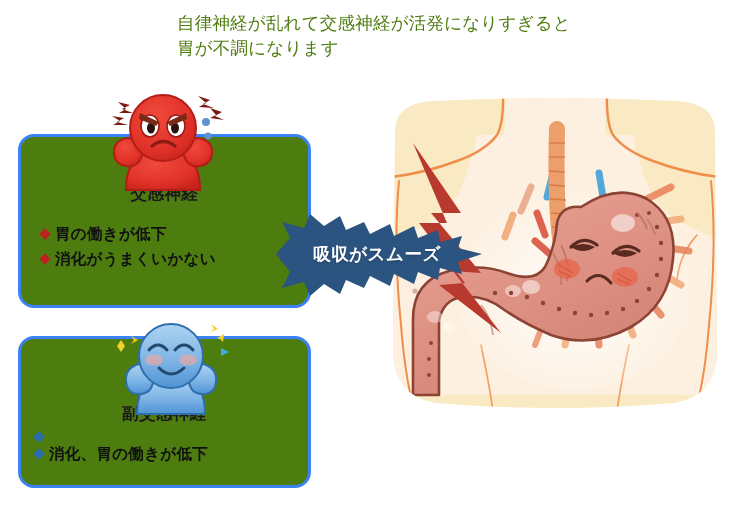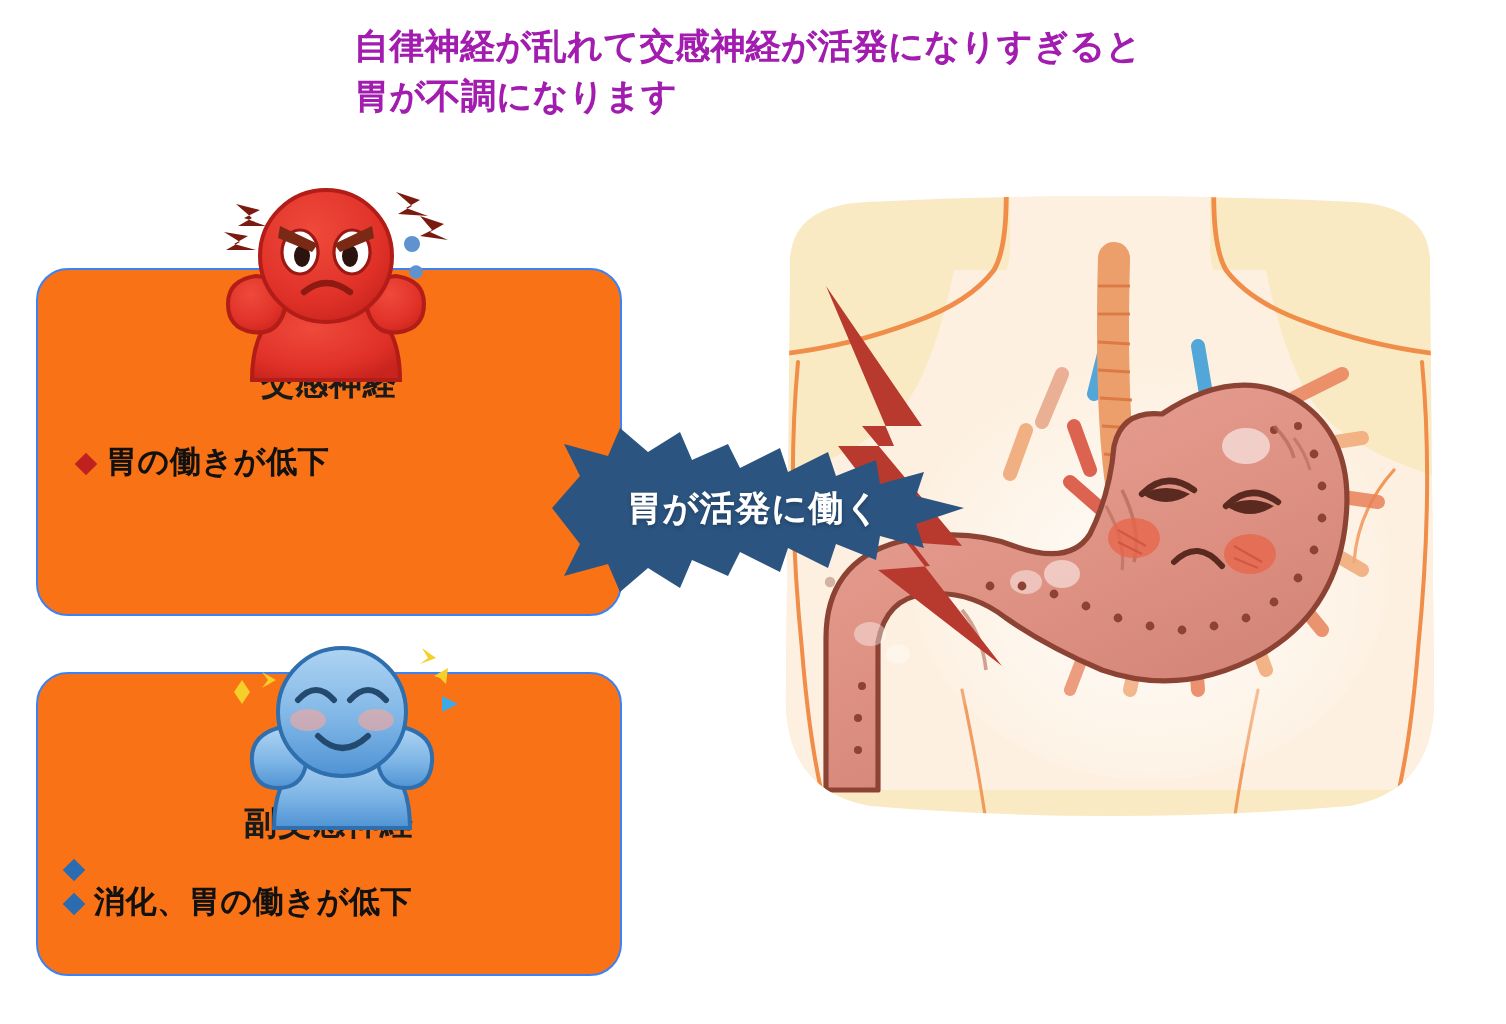--- a/index.html
+++ b/index.html
@@ -18,33 +18,33 @@
     overflow: hidden;
   }
 
   
   .title {
     position: absolute;
     left: 177px;
     top: 11px;
     width: 520px;
     font-size: 17.5px;
-    font-weight: bold;
+    font-weight: normal;
     line-height: 25px;
-    color: #a21caf;
+    color: #4d7c0f;
     letter-spacing: 0.2px;
     white-space: pre-line;
   }
 
   
   .card {
     position: absolute;
     box-sizing: border-box;
-    background: #f97316;
-    border: 1px solid #3b82f6;
+    background: #4d7c0f;
+    border: 3px solid #3b82f6;
     border-radius: 16px;
   }
   #card-sympathetic { left: 18px; top: 134px; width: 293px; height: 174px; }
   #card-parasympathetic { left: 18px; top: 336px; width: 293px; height: 152px; }
 
   .card-title {
     position: absolute;
     left: 0;
     width: 100%;
     text-align: center;
@@ -300,20 +300,24 @@
     </svg>
   </div>
 
   <div class="card" id="card-sympathetic">
     <div class="card-title" id="sympathetic-title">交感神経</div>
     <ul class="bullets" id="sympathetic-bullets">
       <li>
         <span class="diamond red"></span>
         <span>胃の働きが低下</span>
       </li>
+      <li>
+        <span class="diamond red"></span>
+        <span>消化がうまくいかない</span>
+      </li>
     </ul>
   </div>
 
   <div class="mascot" id="mascot-sympathetic">
     <svg width="130" height="112" viewBox="0 0 130 112" xmlns="http://www.w3.org/2000/svg">
       <defs>
         <radialGradient id="redGrad" cx="40%" cy="32%" r="75%">
           <stop offset="0%" stop-color="#ef4a3c"></stop>
           <stop offset="70%" stop-color="#e03128"></stop>
           <stop offset="100%" stop-color="#c8241d"></stop>
@@ -399,16 +403,16 @@
     </svg>
   </div>
 
   <div id="burst">
     <svg width="218" height="92" viewBox="0 0 218 92" xmlns="http://www.w3.org/2000/svg">
       <path d="M8,46 L22,30 L14,14 L36,20 L42,6 L56,18 L72,8 L78,22 L96,14 L102,26 L122,16
                L126,28 L146,18 L150,30 L170,22 L172,34 L194,28 L190,40 L214,46
                L190,54 L194,66 L172,60 L170,72 L150,64 L146,76 L126,66 L122,78
                L102,68 L96,80 L78,72 L72,86 L56,76 L42,88 L36,74 L14,80 L22,64 Z" fill="#2b5480"></path>
     </svg>
-    <div id="burst-label">胃が活発に働く</div>
+    <div id="burst-label">吸収がスムーズ</div>
   </div>
 
 </div>
 
 </body></html>

